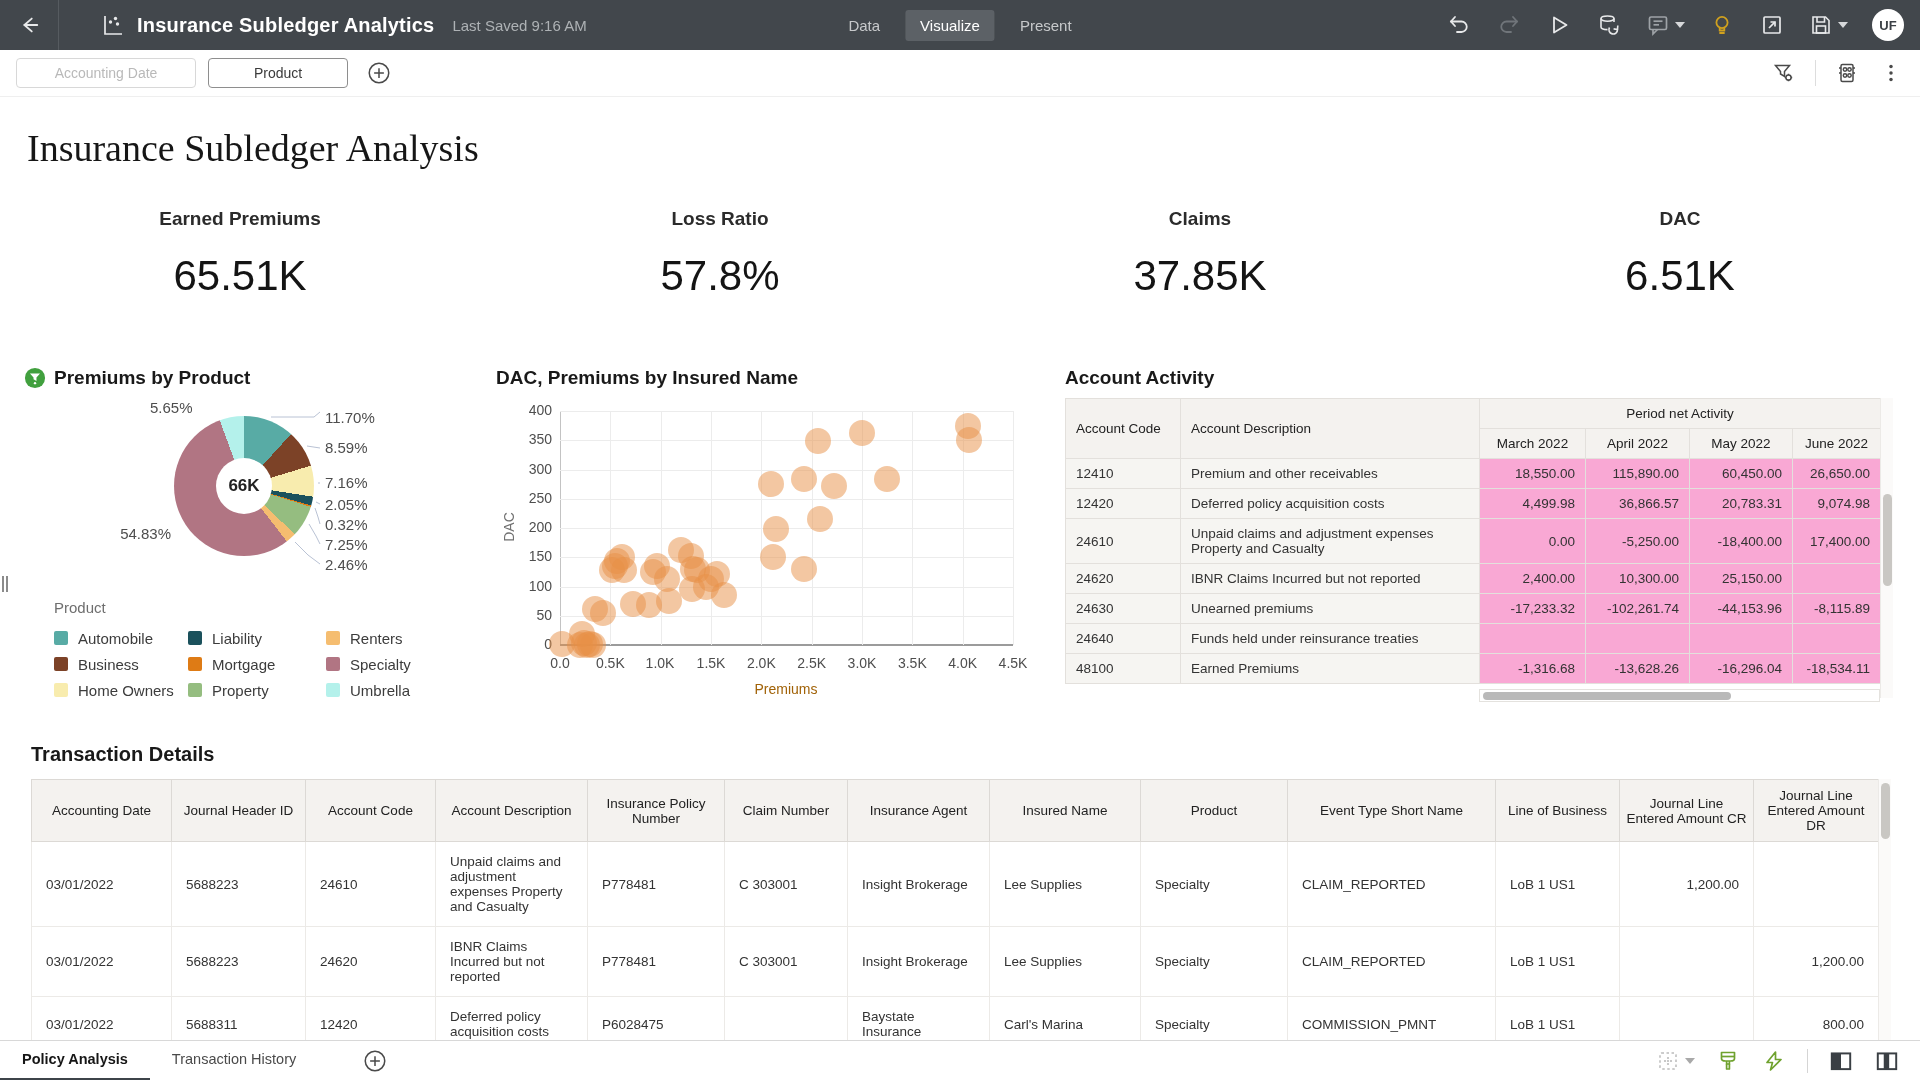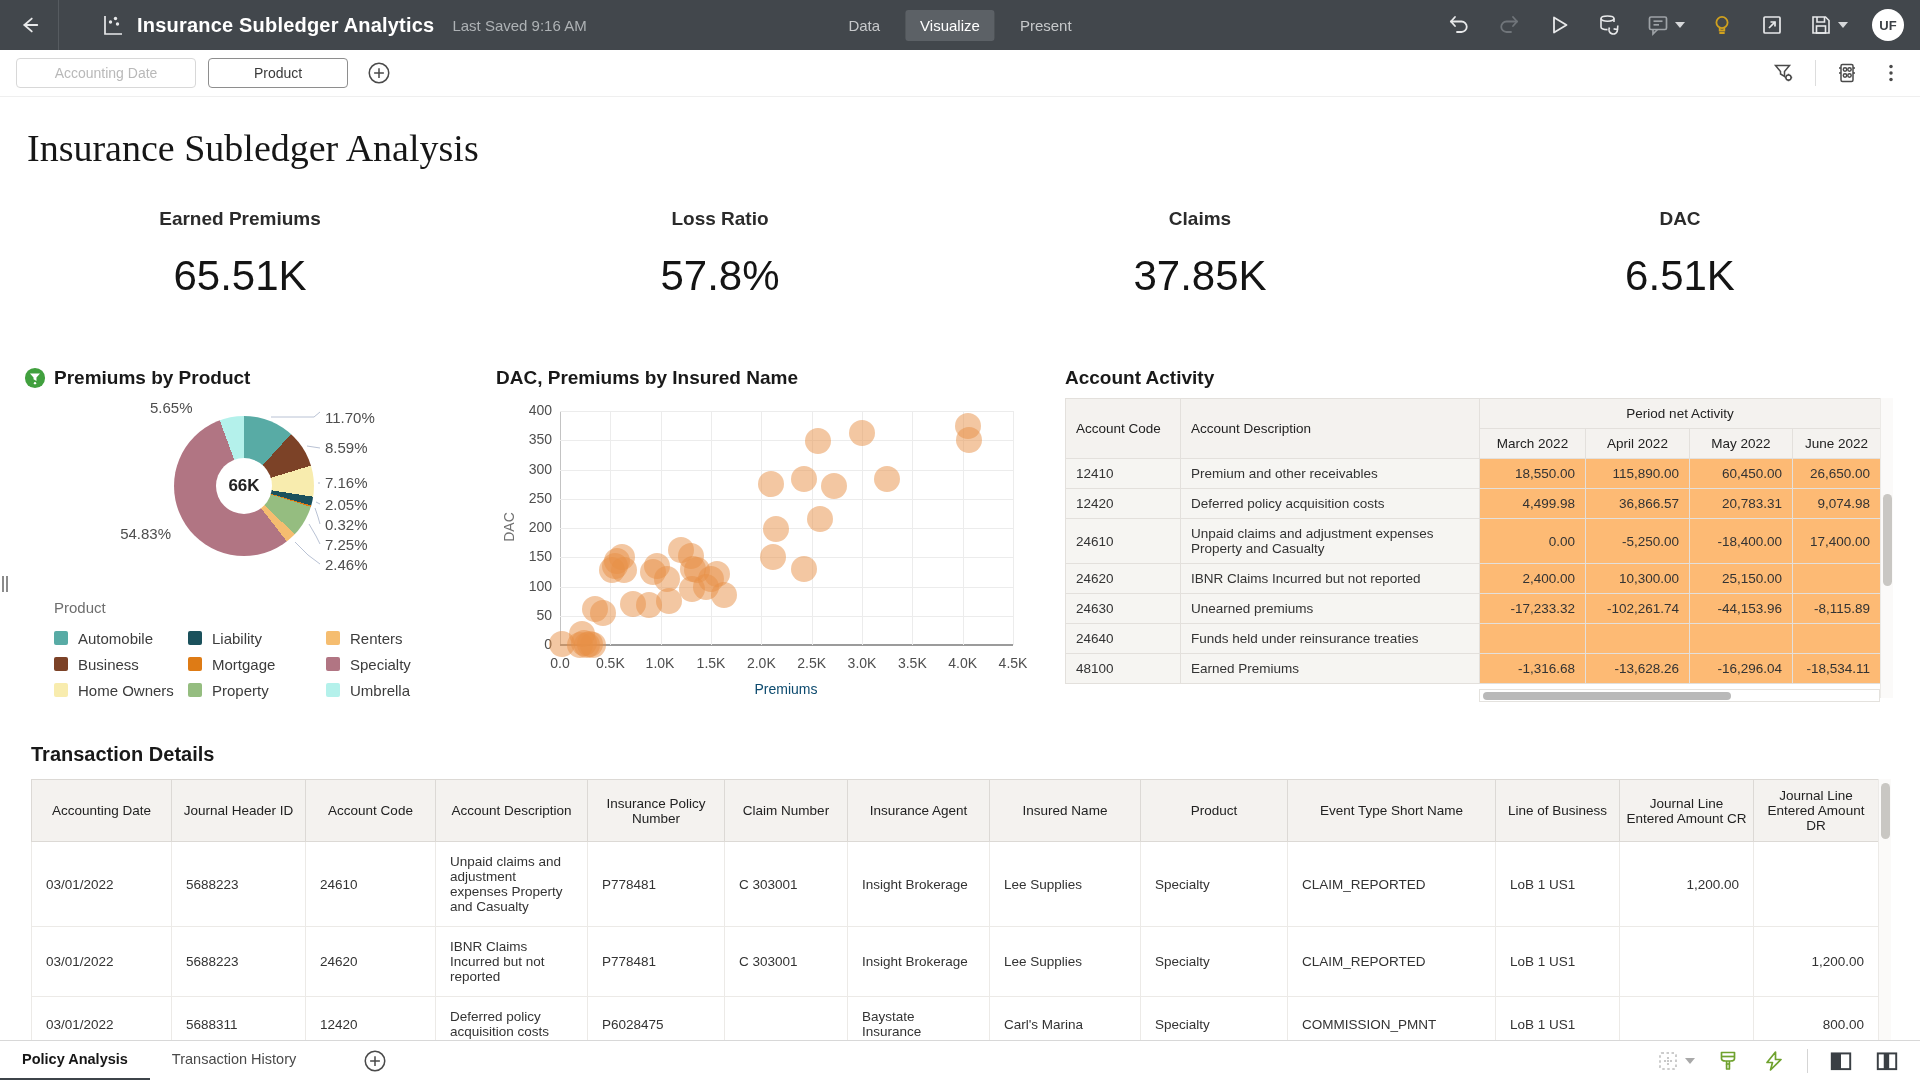--- a/index.html
+++ b/index.html
@@ -62,33 +62,33 @@
 .lg-label{font-size:15px;color:#3C3C3C}
 
 .scatter-tile{position:absolute;left:496px;top:367px;width:534px;height:343px}
 .plot{position:absolute;left:0;top:0;width:534px;height:343px}
 .gl{position:absolute;background:#ECECEC}
 .axis-y{position:absolute;left:64px;top:44px;width:1px;height:234px;background:#C3C3C3}
 .axis-x{position:absolute;left:64px;top:277px;width:453px;height:2px;background:#9B9B9B}
 .ytick{position:absolute;width:50px;text-align:right;font-size:14px;color:#4E4E4E}
 .xtick{position:absolute;transform:translateX(-50%);font-size:14px;color:#4E4E4E;top:288px}
 .ylab{position:absolute;left:-2px;top:152px;font-size:14px;color:#707070;transform:rotate(-90deg)}
-.xlab{position:absolute;left:290px;top:314px;transform:translateX(-50%);font-size:14px;color:#0c4a6e}
+.xlab{position:absolute;left:290px;top:314px;transform:translateX(-50%);font-size:14px;color:#a16207}
 .pt{position:absolute;width:26px;height:26px;border-radius:50%;opacity:.5;cursor:pointer}
 
 
 .account-tile{position:absolute;left:1065px;top:367px;width:835px;height:343px}
 .acct-tbl-wrap{position:absolute;left:0;top:31px;width:815px;height:300px;overflow:hidden}
 table{border-collapse:collapse;table-layout:fixed}
 .acct{width:815px;font-size:13.5px;color:#333}
 .acct th,.acct td{border:1px solid #E3E0DC;padding:7px 10px;vertical-align:middle}
 .acct thead th{background:#F4F2EF;font-weight:400;color:#222;text-align:left}
 .acct thead th.grp,.acct thead th.mon{text-align:center}
 .acct td.rowhead{background:#F6F5F2}
-.acct td.num{text-align:right;background:#fdba74}
+.acct td.num{text-align:right;background:#f9a8d4}
 .vscroll{position:absolute;width:13px;background:#FBFAF9;border-left:1px solid #ECEAE7}
 .vthumb{position:absolute;left:2px;width:9px;background:#C9C7C3;border-radius:5px}
 .hscroll{position:absolute;height:13px;background:#FFFFFF;border:1px solid #E4E2DE}
 .hthumb{position:absolute;top:2px;height:8px;background:#B9B9B9;border-radius:5px}
 
 
 .trx-title{position:absolute;left:31px;top:743px;font-size:20px;font-weight:700;color:#191919}
 .trx-wrap{position:absolute;left:31px;top:779px;width:1861px;height:261px;overflow:hidden}
 .trx{width:1847px;font-size:13.5px;color:#333}
 .trx th{background:#F4F2EF;font-weight:400;color:#222;text-align:center;vertical-align:middle;border:1px solid #DCD9D5;padding:8px 6px;height:60px}

